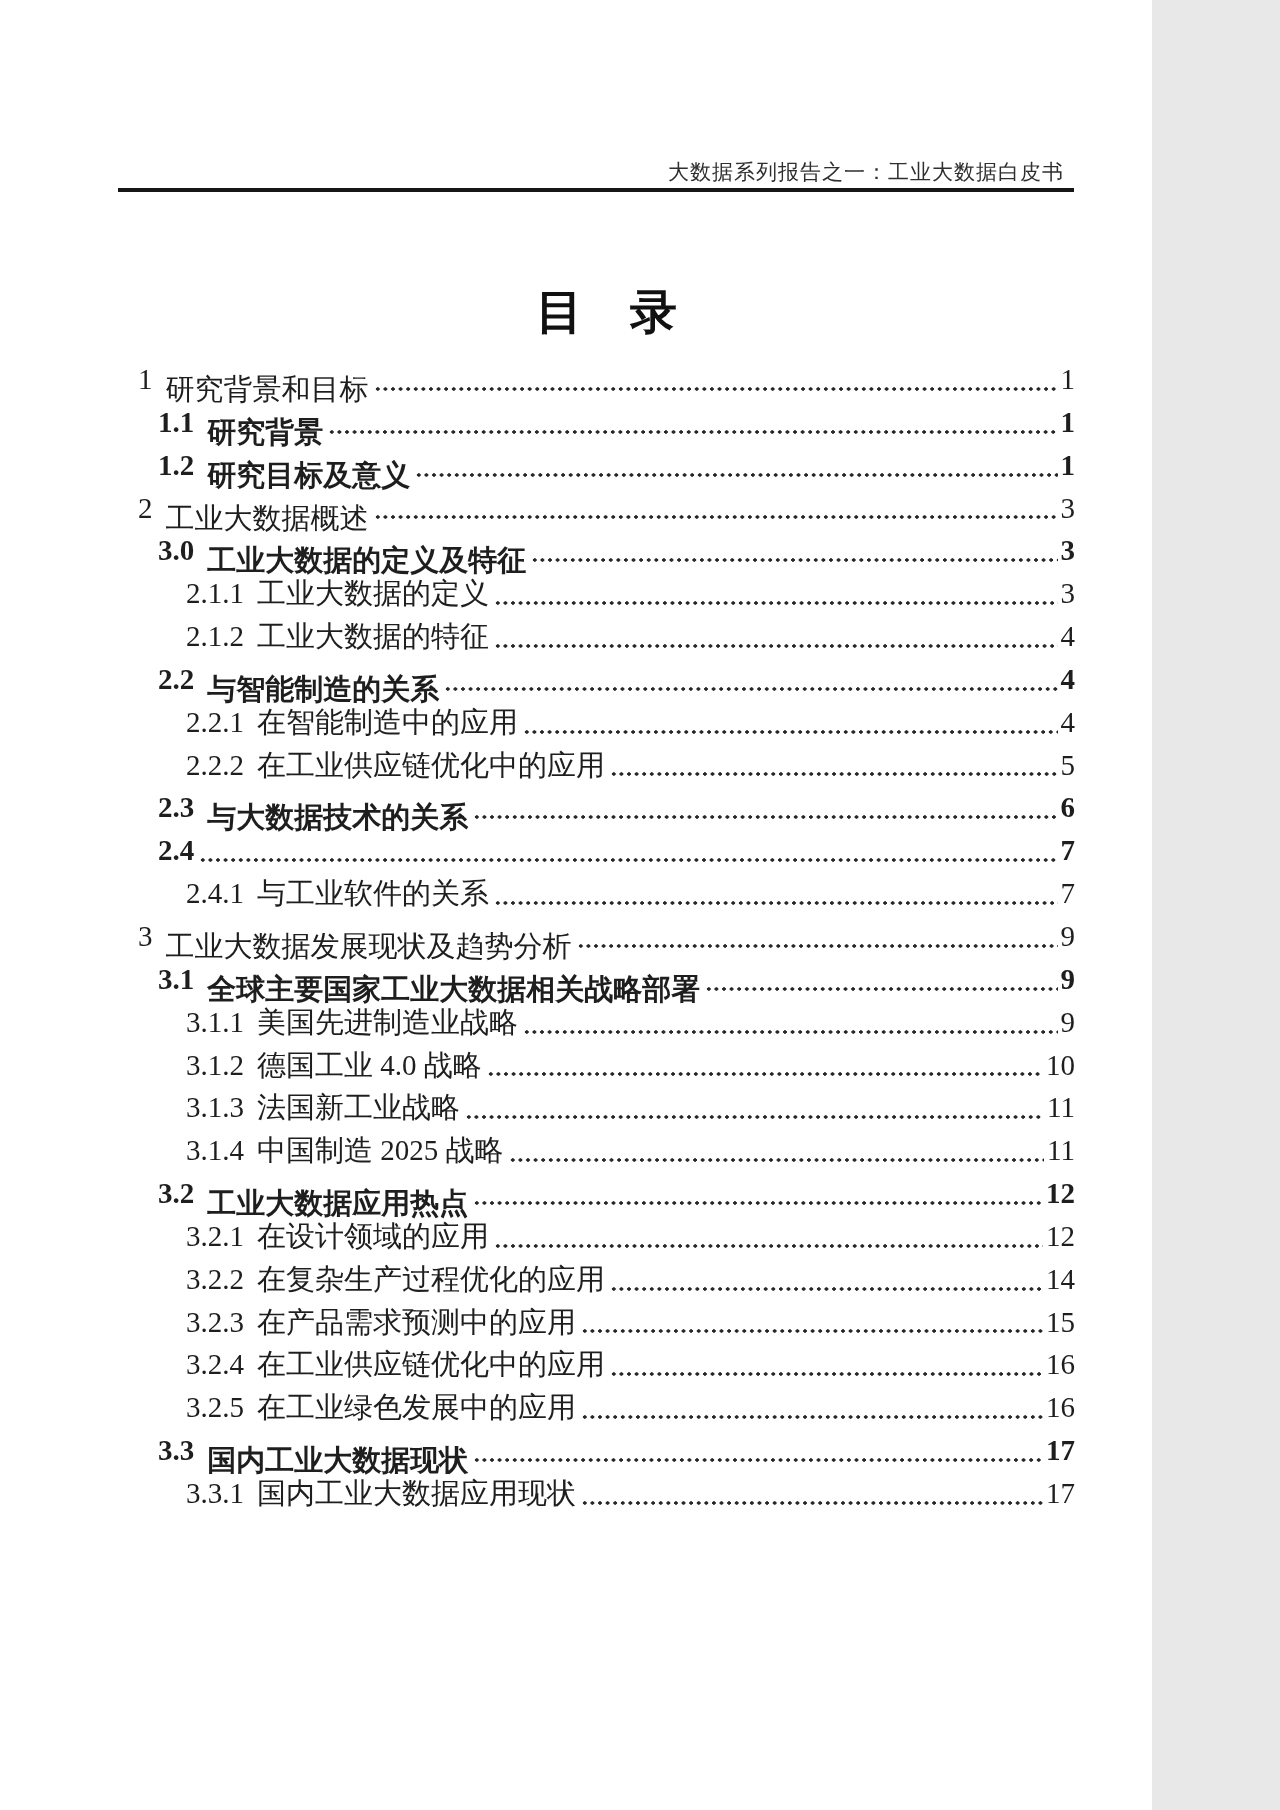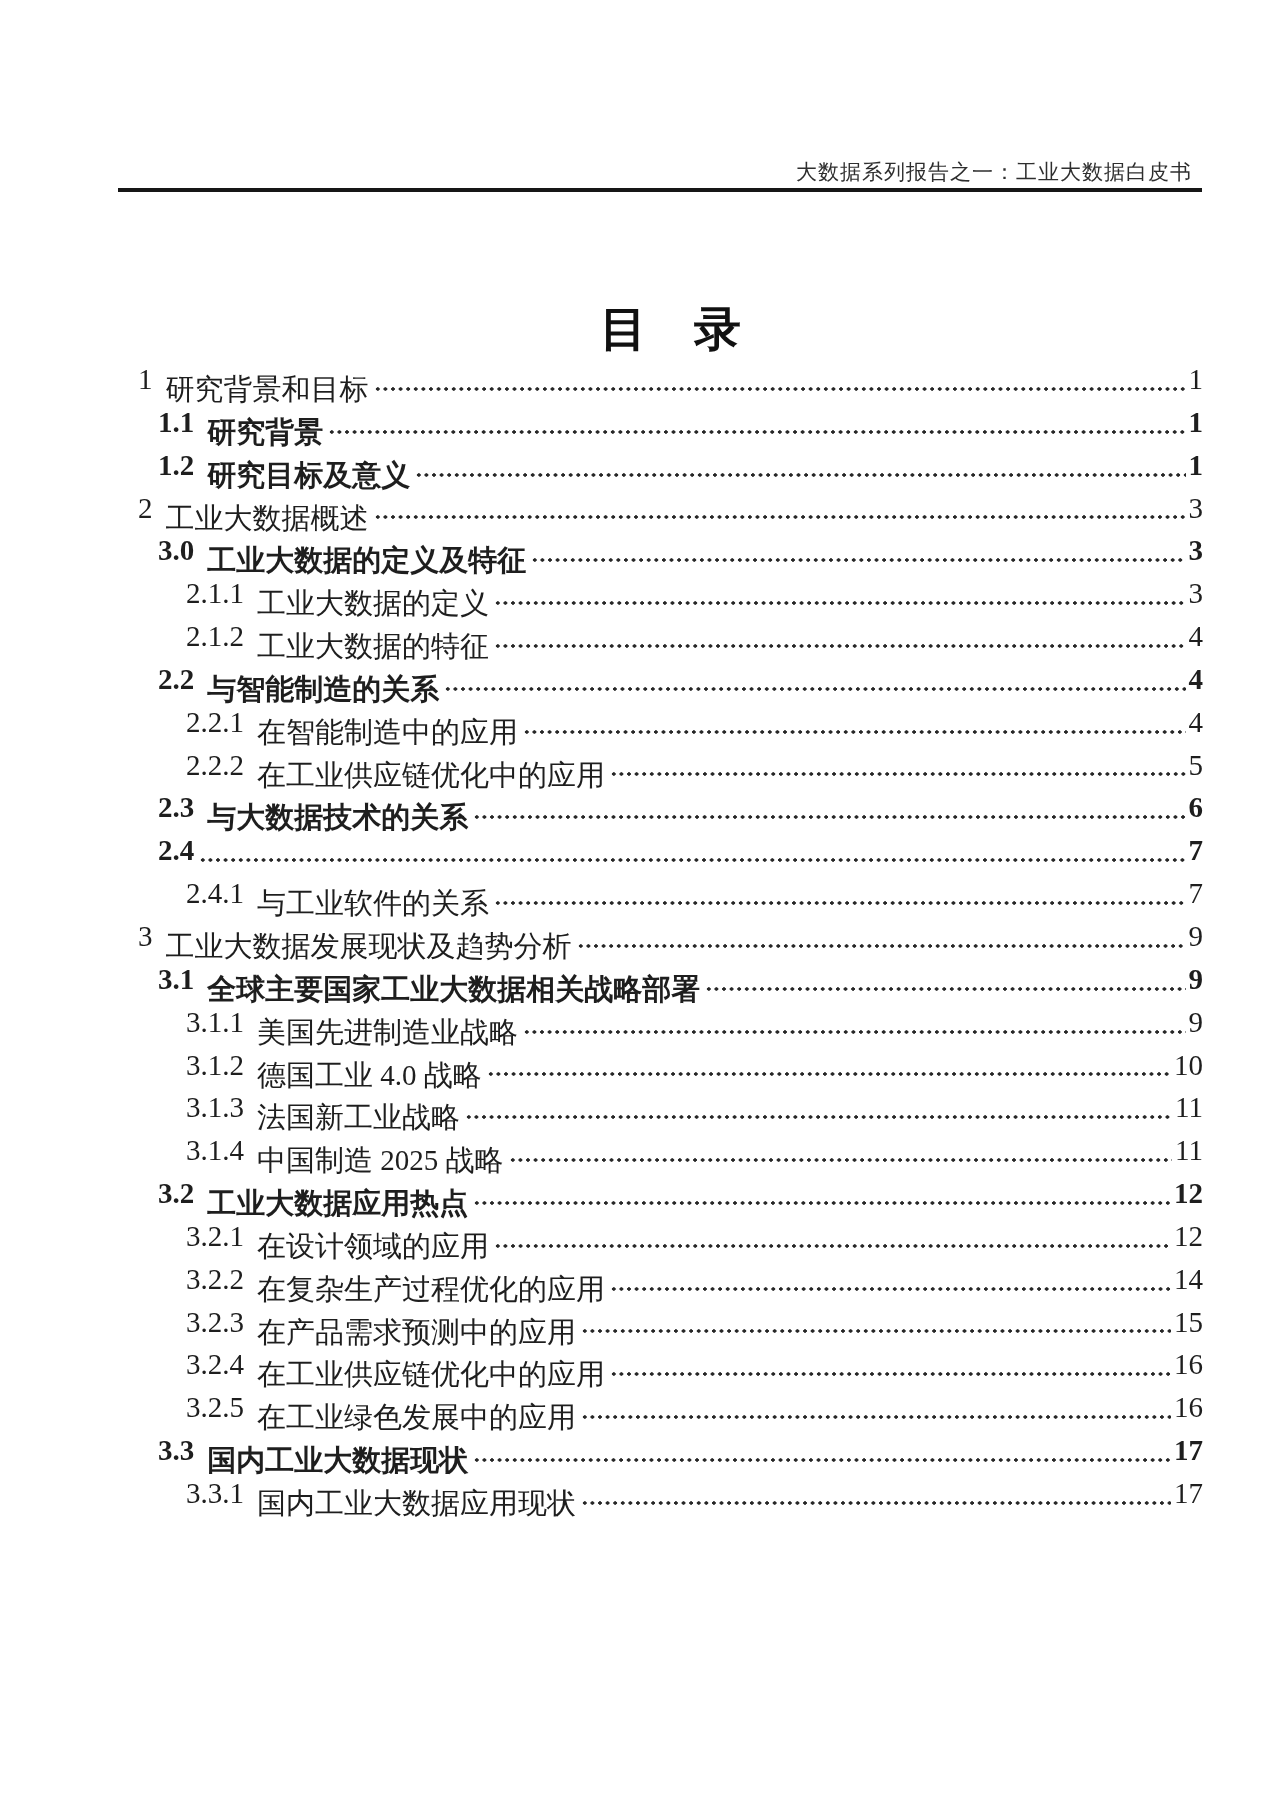--- a/index.html
+++ b/index.html
@@ -3,21 +3,21 @@
 <meta charset="utf-8">
 <style>
   * { margin: 0; padding: 0; box-sizing: border-box; }
   html, body { background: #e8e8e8; }
   body {
     width: 1280px;
     font-family: "Liberation Serif", "DejaVu Serif", serif;
   }
   .page {
     position: relative;
-    width: 1280px;
+    width: 1152px;
     height: 1810px;
     background: #ffffff;
     color: #1c1c1c;
     overflow: hidden;
   }
   .running-header {
     position: absolute;
     top: 158px;
     left: 120px;
     right: 88px;
@@ -29,21 +29,21 @@
   .header-rule {
     position: absolute;
     top: 188px;
     left: 118px;
     right: 78px;
     height: 0;
     border-top: 4px solid #161616;
   }
   .doc-title {
     position: absolute;
-    top: 298px;
+    top: 281px;
     left: 138px;
     right: 77px;
     text-align: center;
     font-size: 47px;
     font-weight: 700;
     font-family: "Liberation Sans", "DejaVu Sans", sans-serif;
     color: #111111;
   }
   .toc-list {
     position: absolute;
@@ -55,21 +55,21 @@
     display: flex;
     align-items: center;
     height: 42.85px;
     font-size: 29px;
     line-height: 42.85px;
     color: #1e1e1e;
     white-space: nowrap;
   }
   .toc-row.lvl1 { padding-left: 0; }
   .toc-row.lvl2 { padding-left: 20px; font-weight: bold; }
-  .toc-row.lvl3 { padding-left: 48px; }
+  .toc-row.lvl3 { padding-left: 48px; align-items: flex-end; }
   .toc-num { flex: 0 0 auto; }
   .toc-title { flex: 0 0 auto; margin-left: 13px; margin-top: 20px; }
   .dot-leader {
     flex: 1 1 auto;
     align-self: stretch;
     margin-left: 5px;
     margin-right: 3px;
     background-image: radial-gradient(circle, #262626 1.5px, transparent 1.9px);
     background-size: 7.6px 6px;
     background-repeat: repeat-x;

